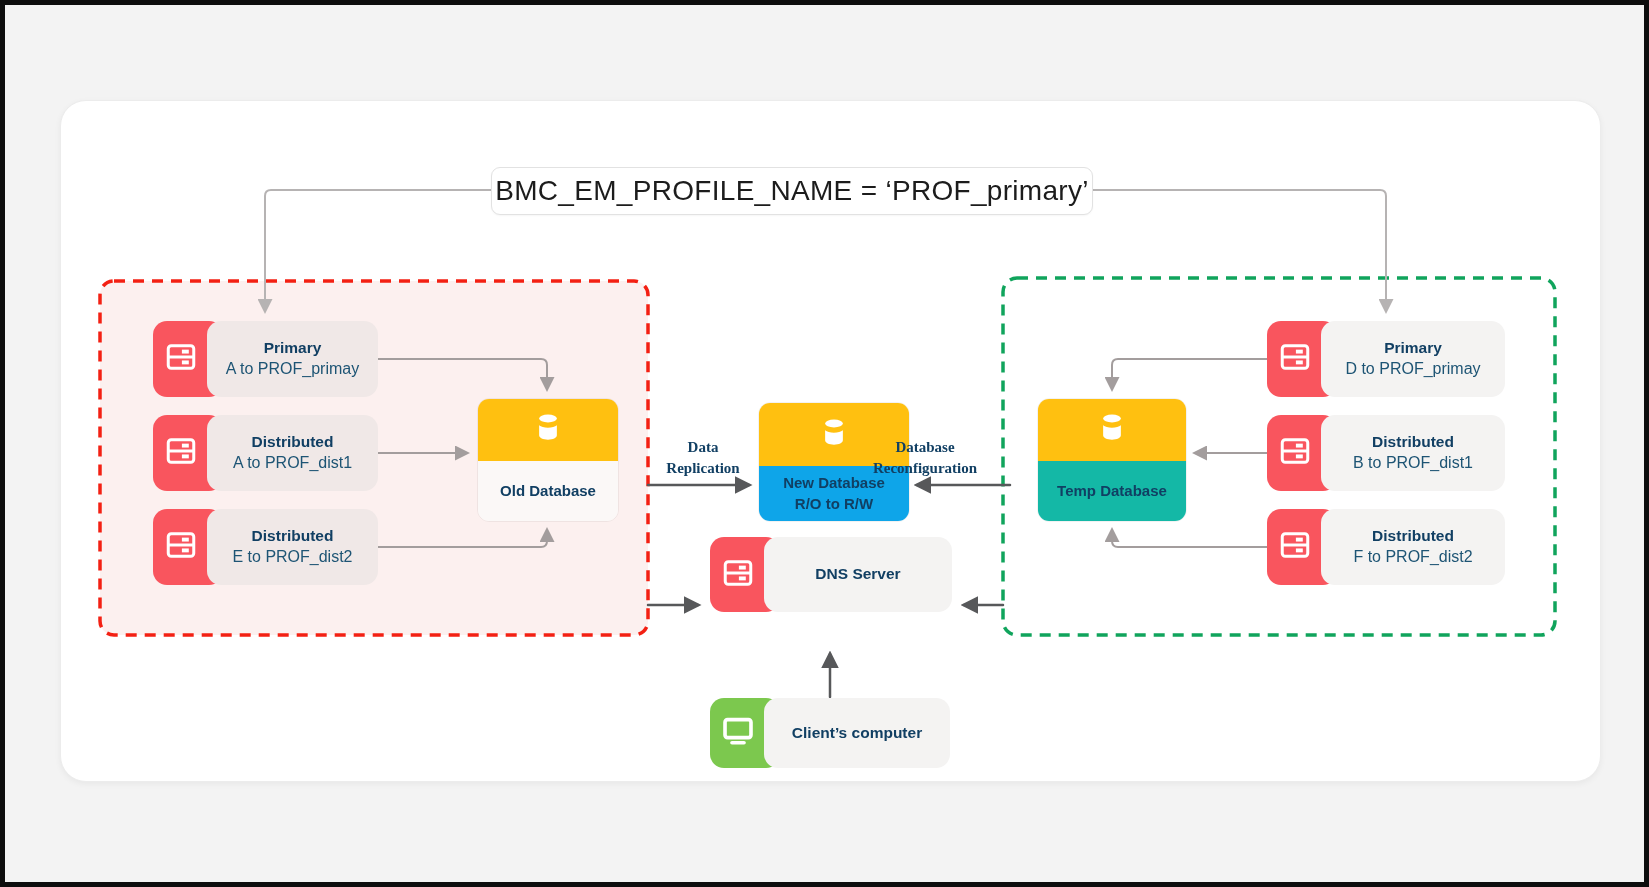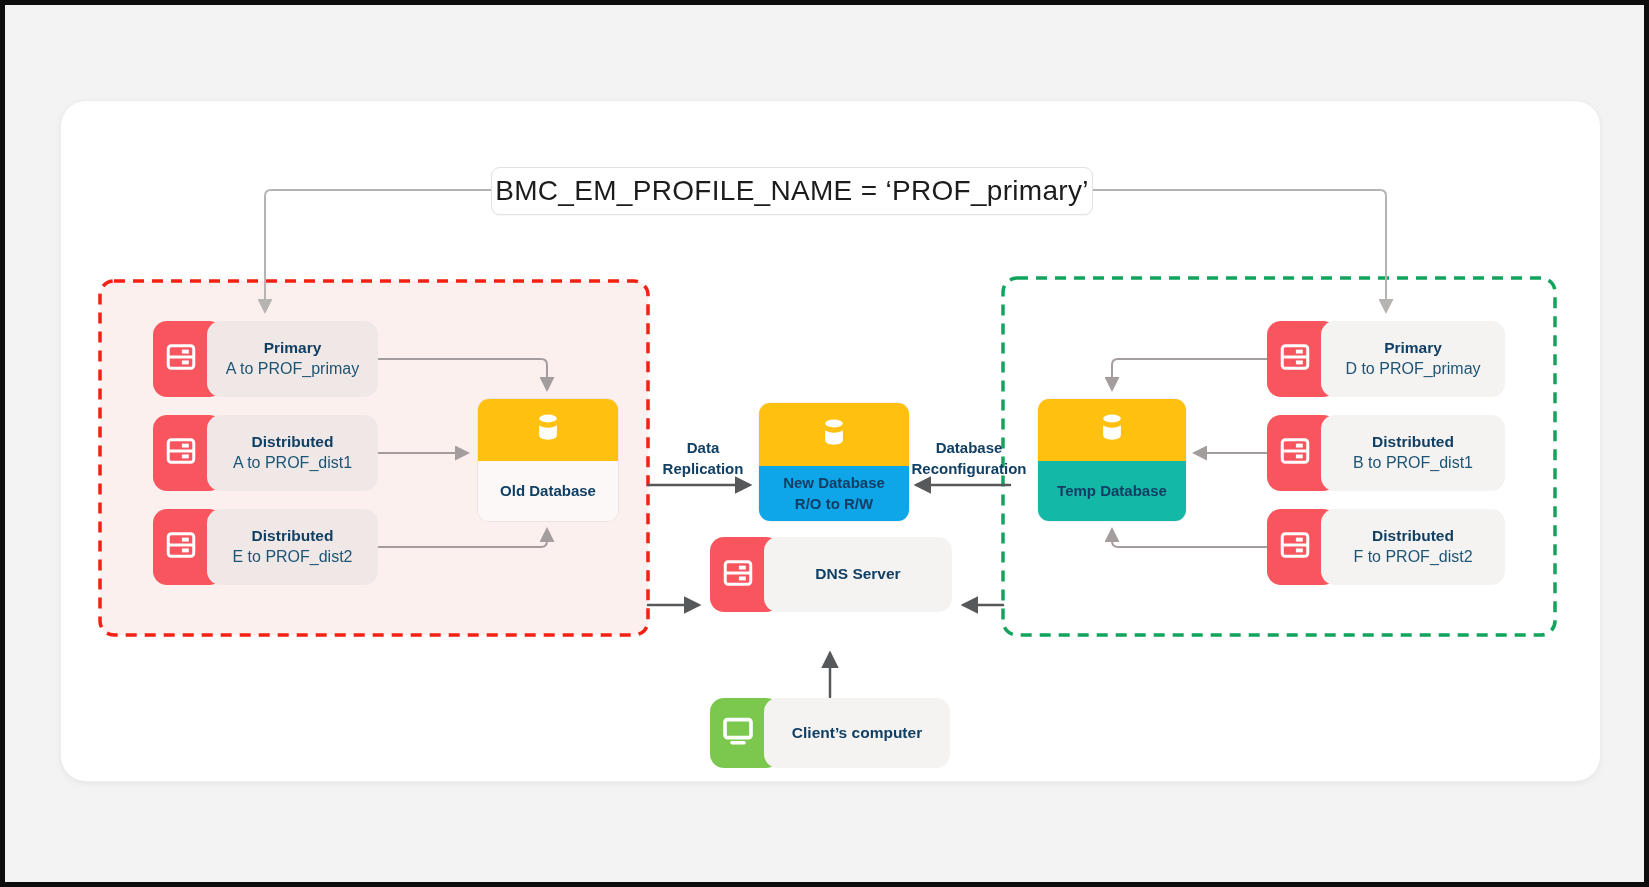--- a/index.html
+++ b/index.html
@@ -57,21 +57,21 @@
     flex:0 0 62px;
   }
   .dbbody{
     flex:1;background:#fbf8f7;display:flex;flex-direction:column;
     align-items:center;justify-content:center;line-height:1.35;
   }
   .dbbody .node-title{font-size:15px;}
 
   .flowlabel{
     position:absolute;text-align:center;
-    font-weight:bold;font-size:15px;color:#113f63;line-height:21px;
+    font-weight:bold;font-size:15px;color:#113f63;line-height:21px;font-family:Liberation Serif, serif;
   }
 </style>
 </head>
 <body>
 
 <div class="frame">
   <div class="card"></div>
 
   <svg class="overlay" viewBox="0 0 1649 887">
     <defs>
@@ -258,21 +258,21 @@
     <div class="nodebody grayish">
       <span class="node-title">Distributed</span>
       <span class="node-sub">F to PROF_dist2</span>
     </div>
   </div>
 
   <div class="flowlabel" style="left:638px;top:432px;width:120px;">
     <div>Data</div>
     <div>Replication</div>
   </div>
-  <div class="flowlabel" style="left:884px;top:432px;width:160px;">
+  <div class="flowlabel" style="left:840px;top:432px;width:160px;">
     <div>Database</div>
     <div>Reconfiguration</div>
   </div>
 
   <div class="node" style="left:705px;top:532px;width:242px;height:75px;">
     <div class="iconblock red">
       <span>
         <svg width="36" height="36" viewBox="0 0 24 24">
             <rect x="3.5" y="4.5" width="17" height="15" rx="2" fill="none" stroke="#fff" stroke-width="2"></rect>
             <line x1="3.5" y1="12" x2="20.5" y2="12" stroke="#fff" stroke-width="2"></line>

